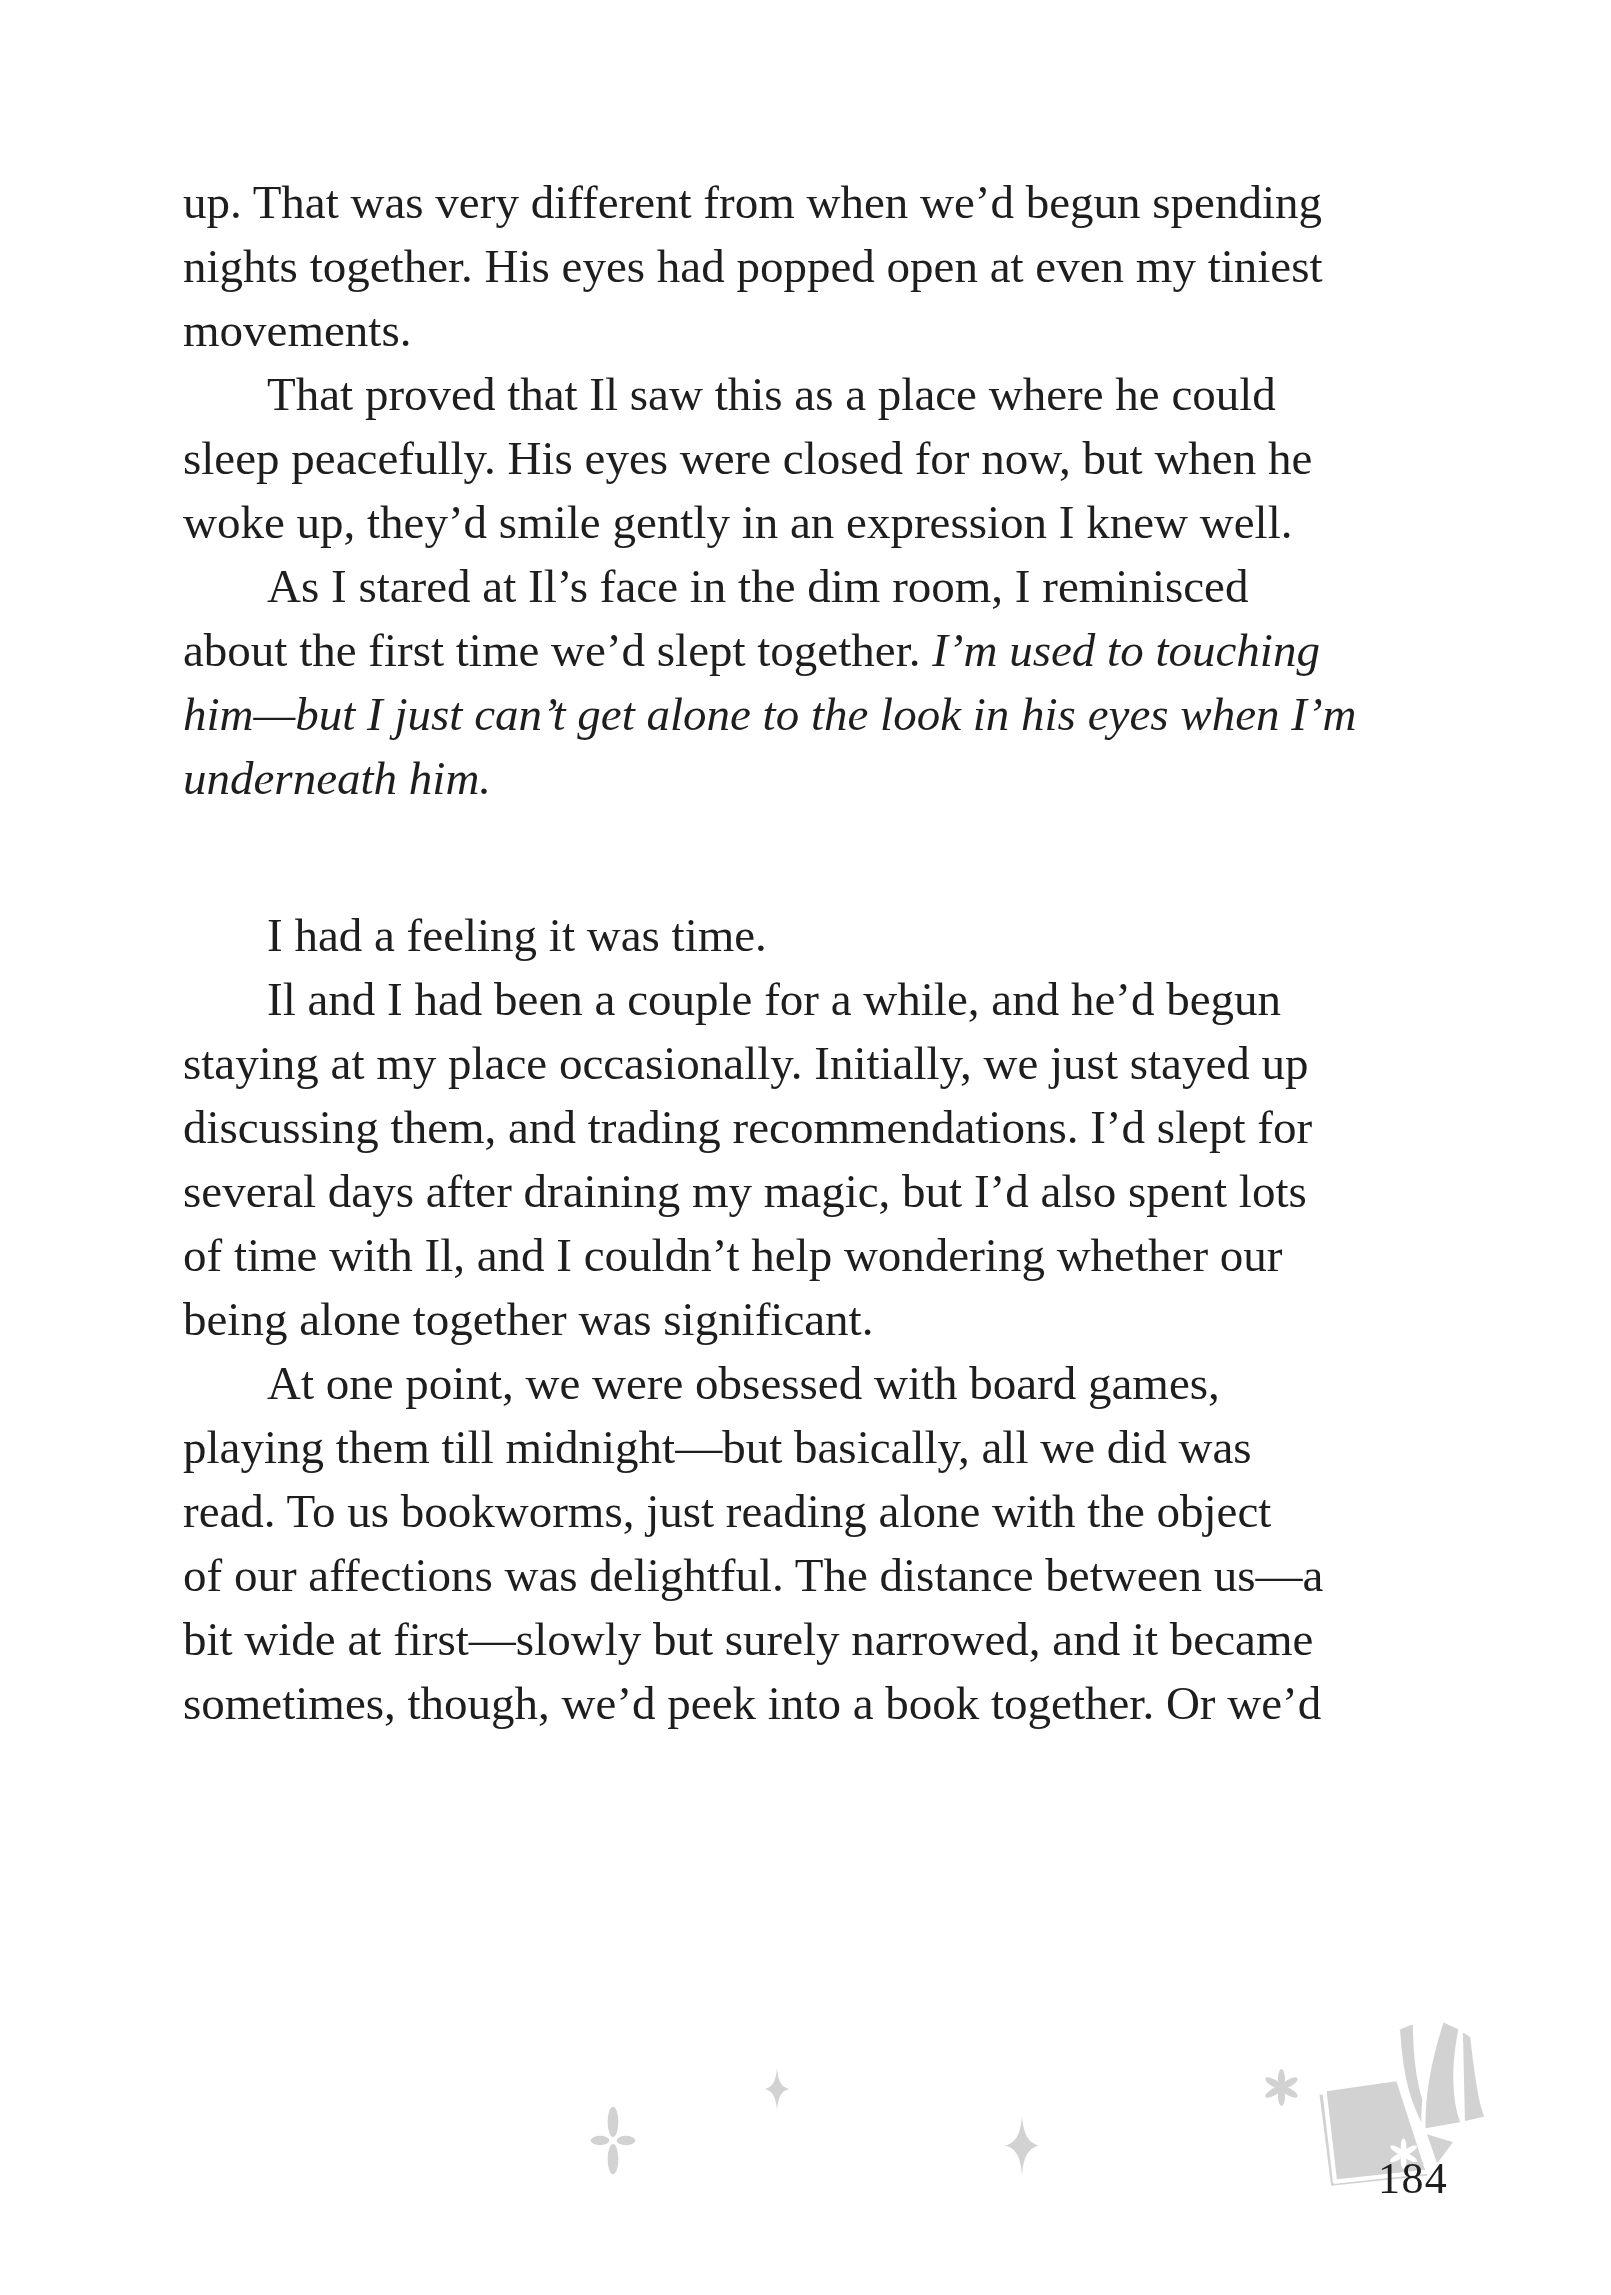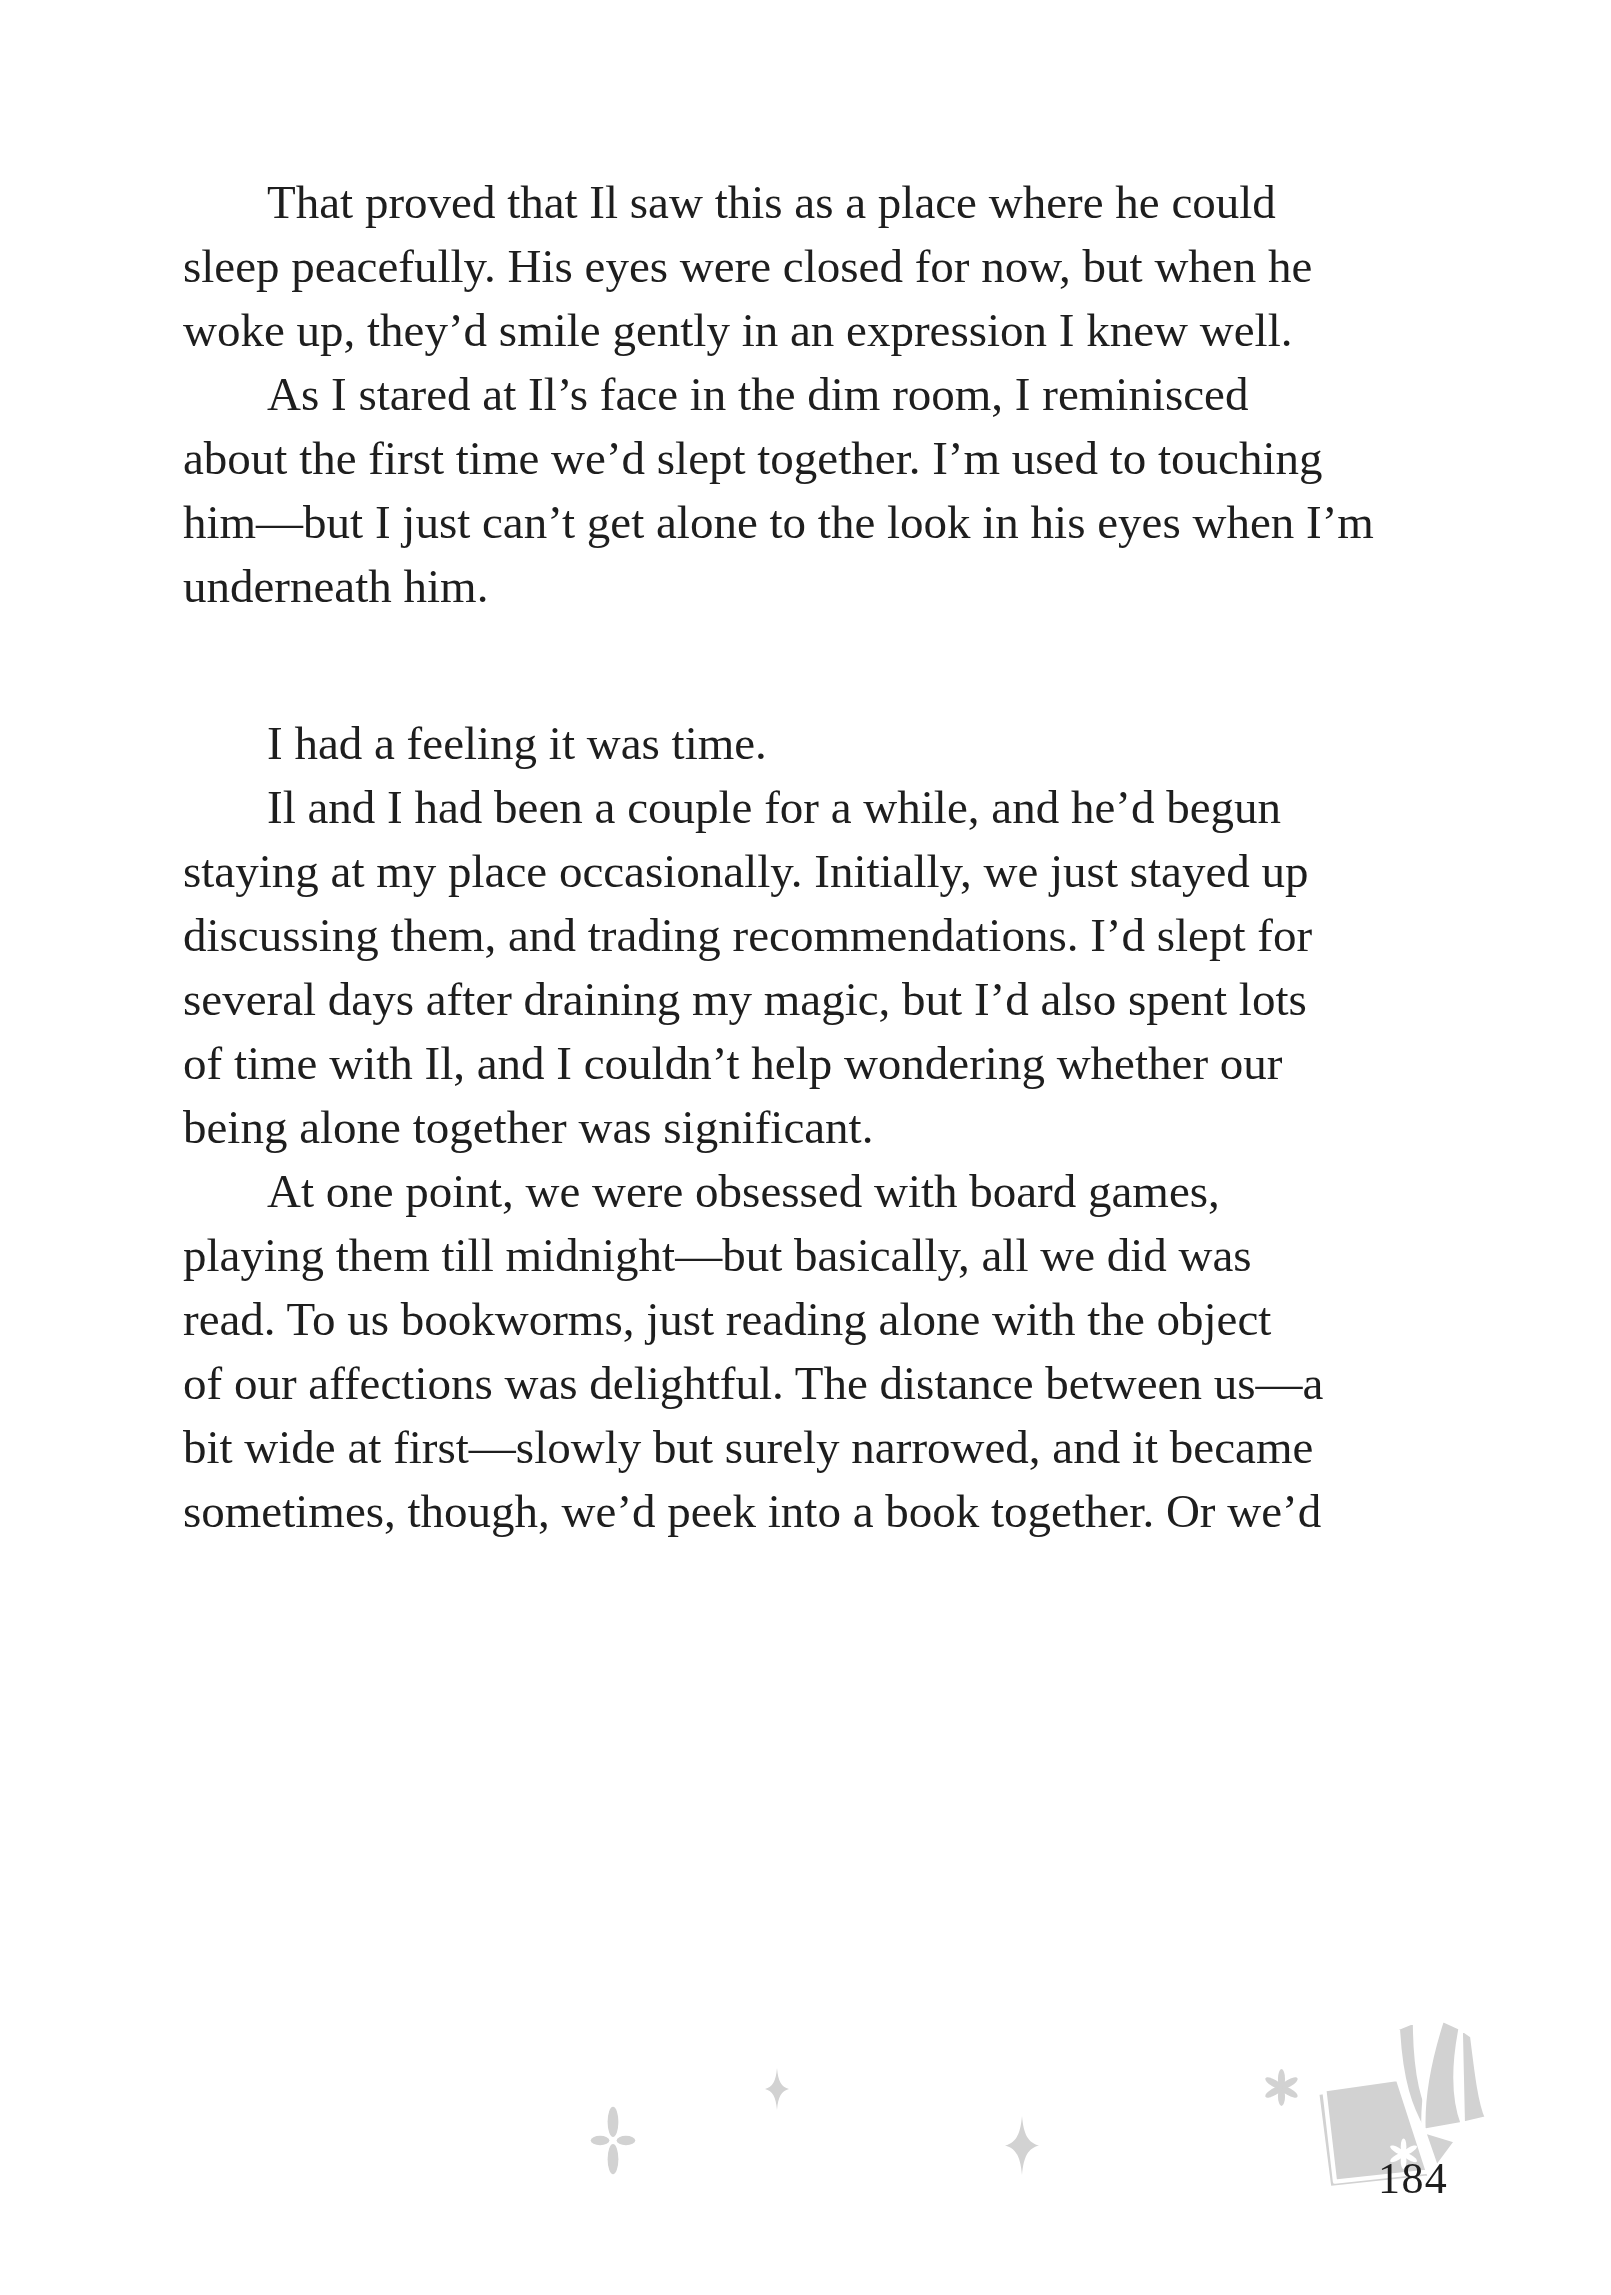--- a/index.html
+++ b/index.html
@@ -28,41 +28,46 @@
   }
   .para{margin:0;}
   .para.gap-before{margin-top:93px;}
   .line{
     white-space:nowrap;
     height:64px;
     line-height:64px;
   }
   .para.indent .line:first-child{padding-left:84px;}
   .seg{font-style:normal;}
-  .seg.italic{}
+  .seg.italic{font-style:italic;}
   .decoration{position:absolute;}
   .page-number{
     position:absolute;
     left:1378px;top:2157px;
     width:79px;
     color:var(--ink);
     font-size:44px;
     line-height:44px;
     letter-spacing:1.4px;
     text-align:left;
   }
   svg .deco-fill{fill:var(--deco);}
   svg .deco-stroke{stroke:#ffffff;}
 </style>
 </head>
 <body>
 
 <div class="page">
 
   <div class="text-block">
+      <div class="para">
+        <div class="line"><span class="seg">up. That was very different from when we’d begun spending</span></div>
+        <div class="line"><span class="seg">nights together. His eyes had popped open at even my tiniest</span></div>
+        <div class="line"><span class="seg">movements.</span></div>
+      </div>
       <div class="para indent">
         <div class="line"><span class="seg">That proved that Il saw this as a place where he could</span></div>
         <div class="line"><span class="seg">sleep peacefully. His eyes were closed for now, but when he</span></div>
         <div class="line"><span class="seg">woke up, they’d smile gently in an expression I knew well.</span></div>
       </div>
       <div class="para indent">
         <div class="line"><span class="seg">As I stared at Il’s face in the dim room, I reminisced</span></div>
         <div class="line"><span class="seg">about the first time we’d slept together. </span><span class="seg italic">I’m used to touching</span></div>
         <div class="line"><span class="seg italic">him—but I just can’t get alone to the look in his eyes when I’m</span></div>
         <div class="line"><span class="seg italic">underneath him.</span></div>

